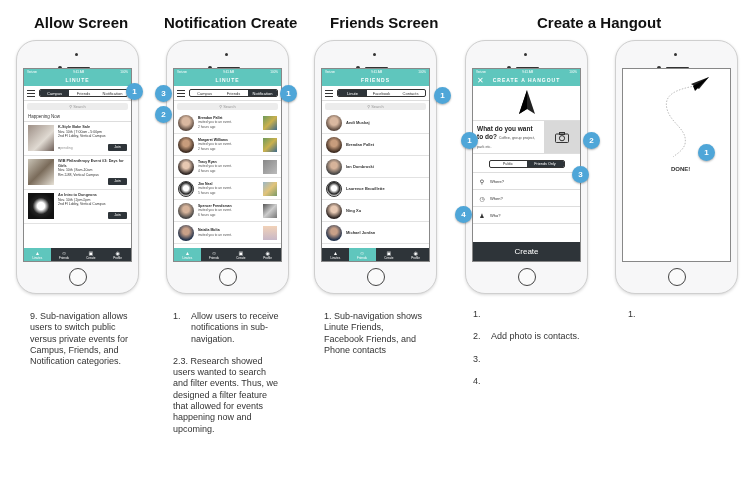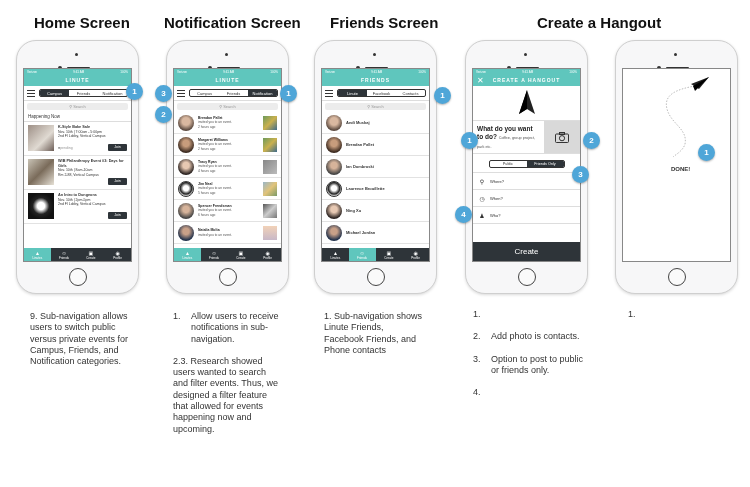--- a/index.html
+++ b/index.html
@@ -79,22 +79,22 @@
   .badge { position: absolute; width: 17px; height: 17px; border-radius: 50%; background: #4fa6d8; color: #fff; font-size: 8px; font-weight: bold; text-align: center; line-height: 17px; box-shadow: 0 1px 2px rgba(0,0,0,0.3); }
 
   .note { position: absolute; top: 311px; font-size: 9px; line-height: 11.3px; color: #333; }
   .note ol { list-style: none; }
   .note li { display: flex; margin-bottom: 11px; }
   .note li .n { width: 18px; flex-shrink: 0; }
 </style>
 </head>
 <body>
 
-<div class="col-title" style="left:34px;">Home Screen</div>
-<div class="col-title" style="left:164px;">Notification Screen</div>
+<div class="col-title" style="left:34px;">Allow Screen</div>
+<div class="col-title" style="left:164px;">Notification Create</div>
 <div class="col-title" style="left:330px;">Friends Screen</div>
 <div class="col-title" style="left:537px;">Create a Hangout</div>
 
 <div class="phone" style="left:16px;">
   <div class="cam"></div>
   <div class="dot"></div>
   <div class="speaker"></div>
   <div class="screen">
     <div class="status">
       <span>Verizon</span>
@@ -379,21 +379,20 @@
   <ol>
     <li>
         <span class="n">1.</span>
       </li>
     <li>
         <span class="n">2.</span>
         <span>Add photo is contacts.</span>
       </li>
     <li>
         <span class="n">3.</span>
-        <span>Option to post to public or friends only.</span>
       </li>
     <li>
         <span class="n">4.</span>
       </li>
   </ol>
 </div>
 <div class="note" style="left:628px; width:112px; top:309px;">
   <ol>
     <li>
         <span class="n">1.</span>

